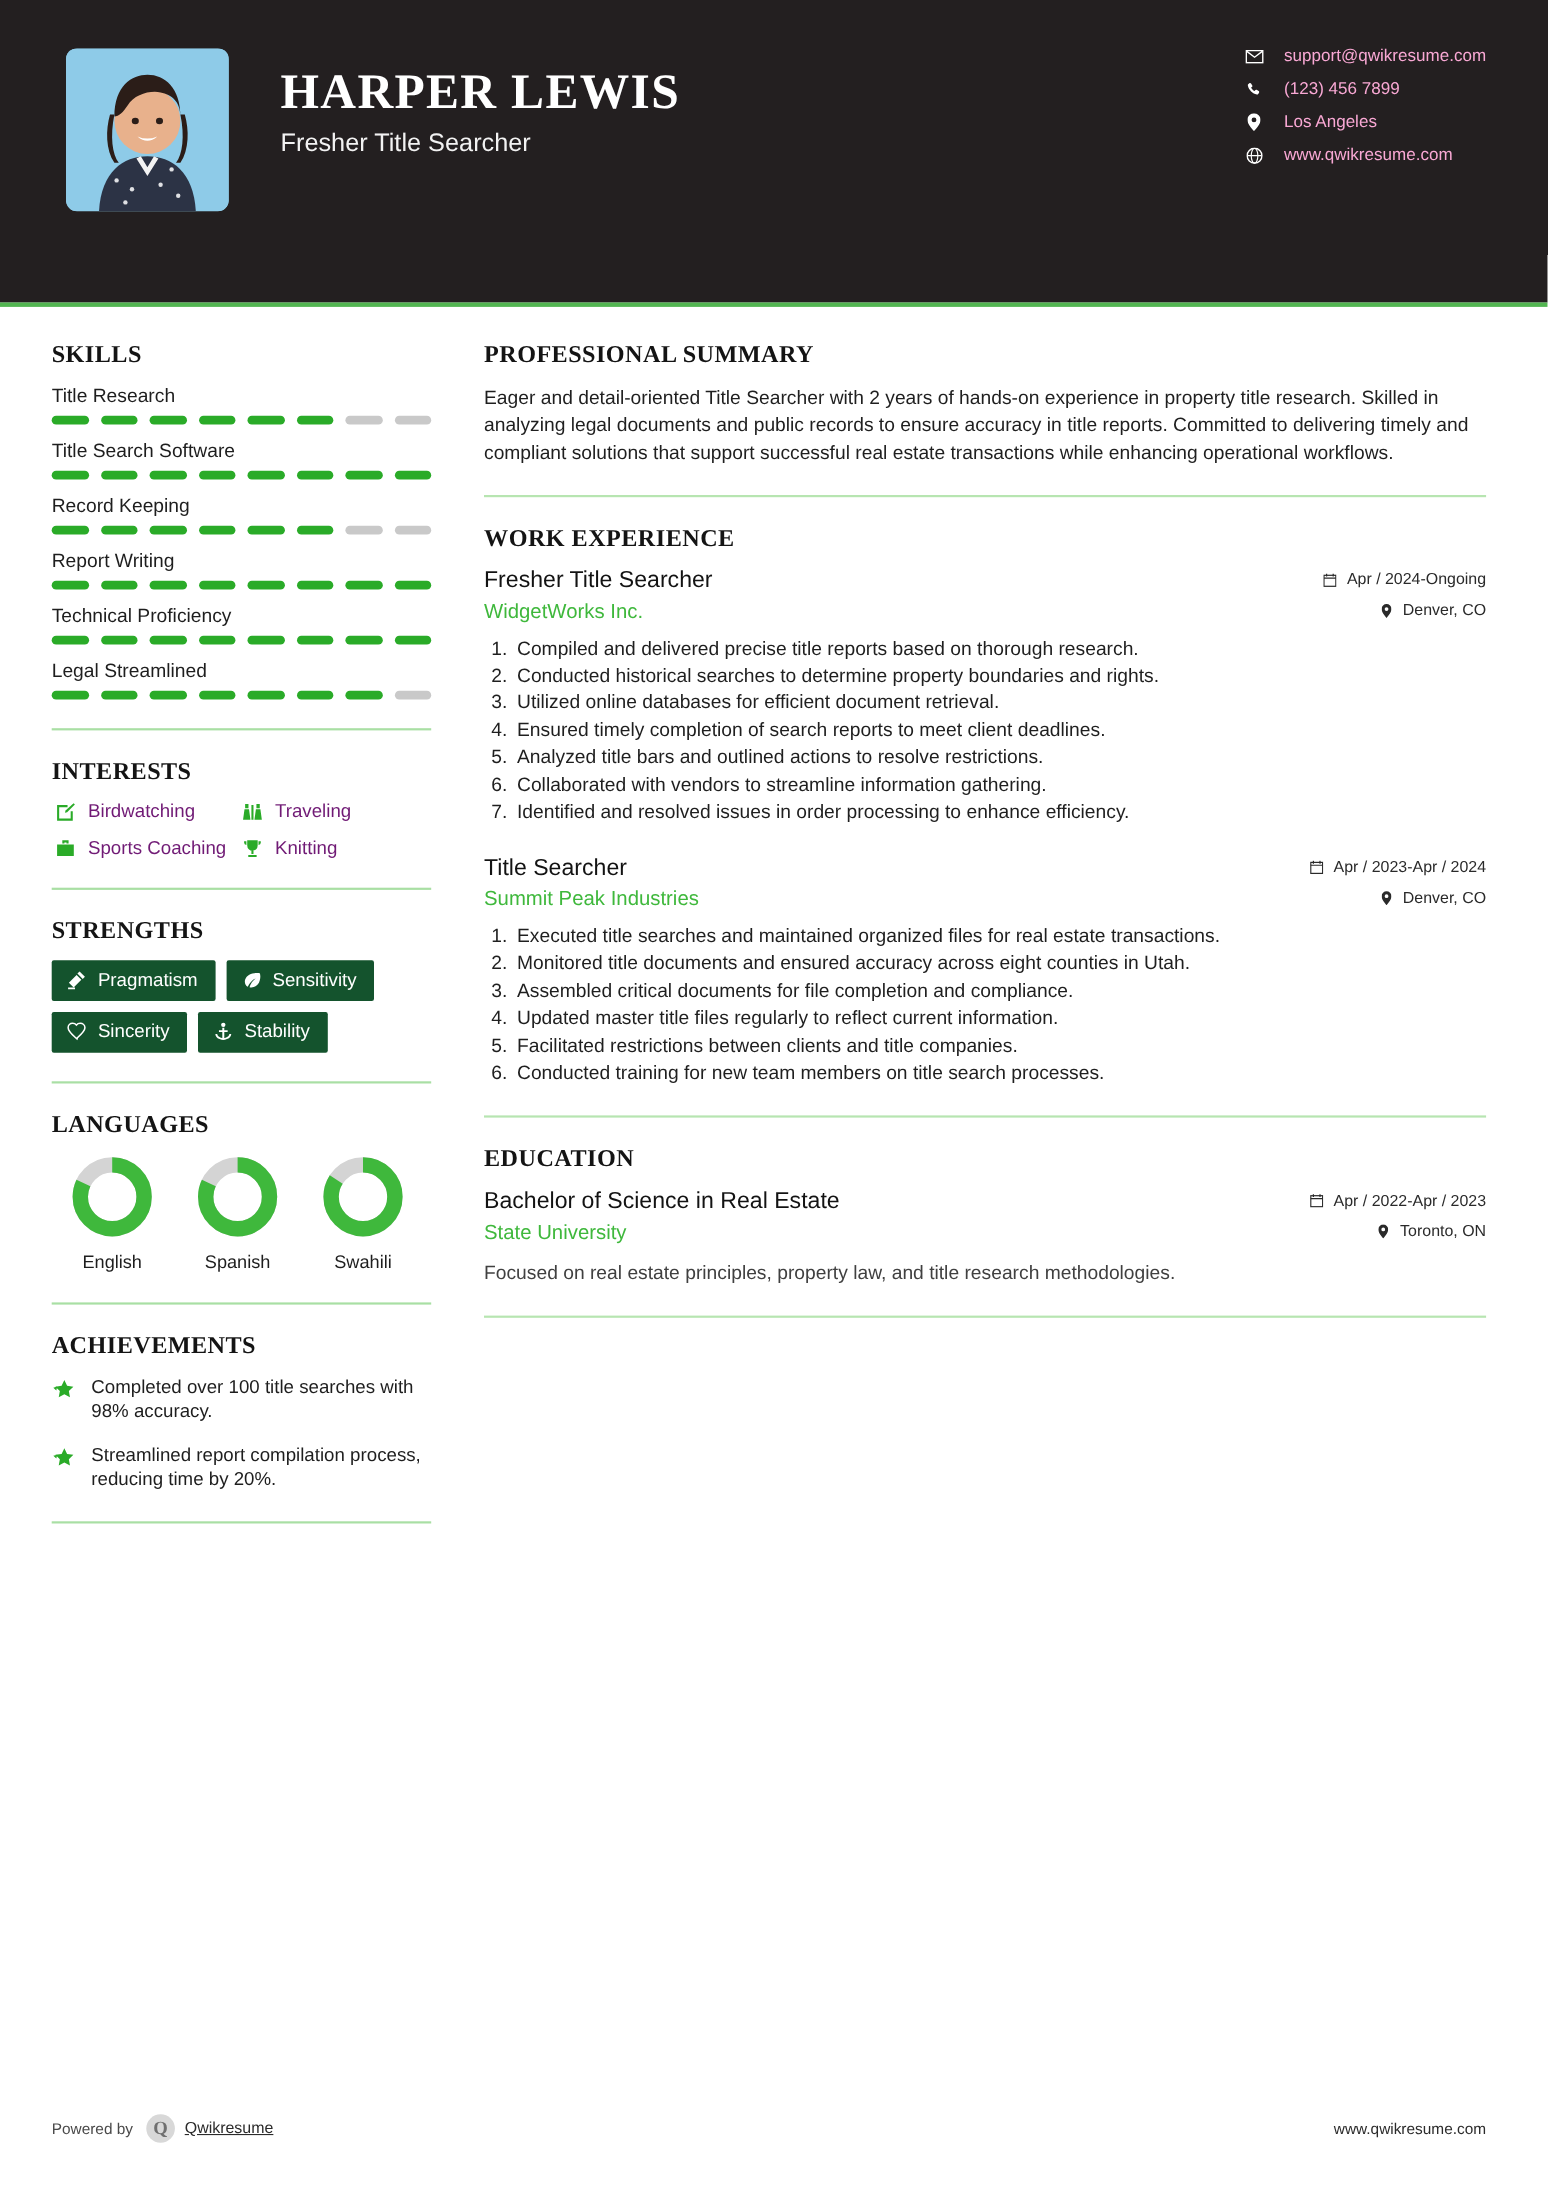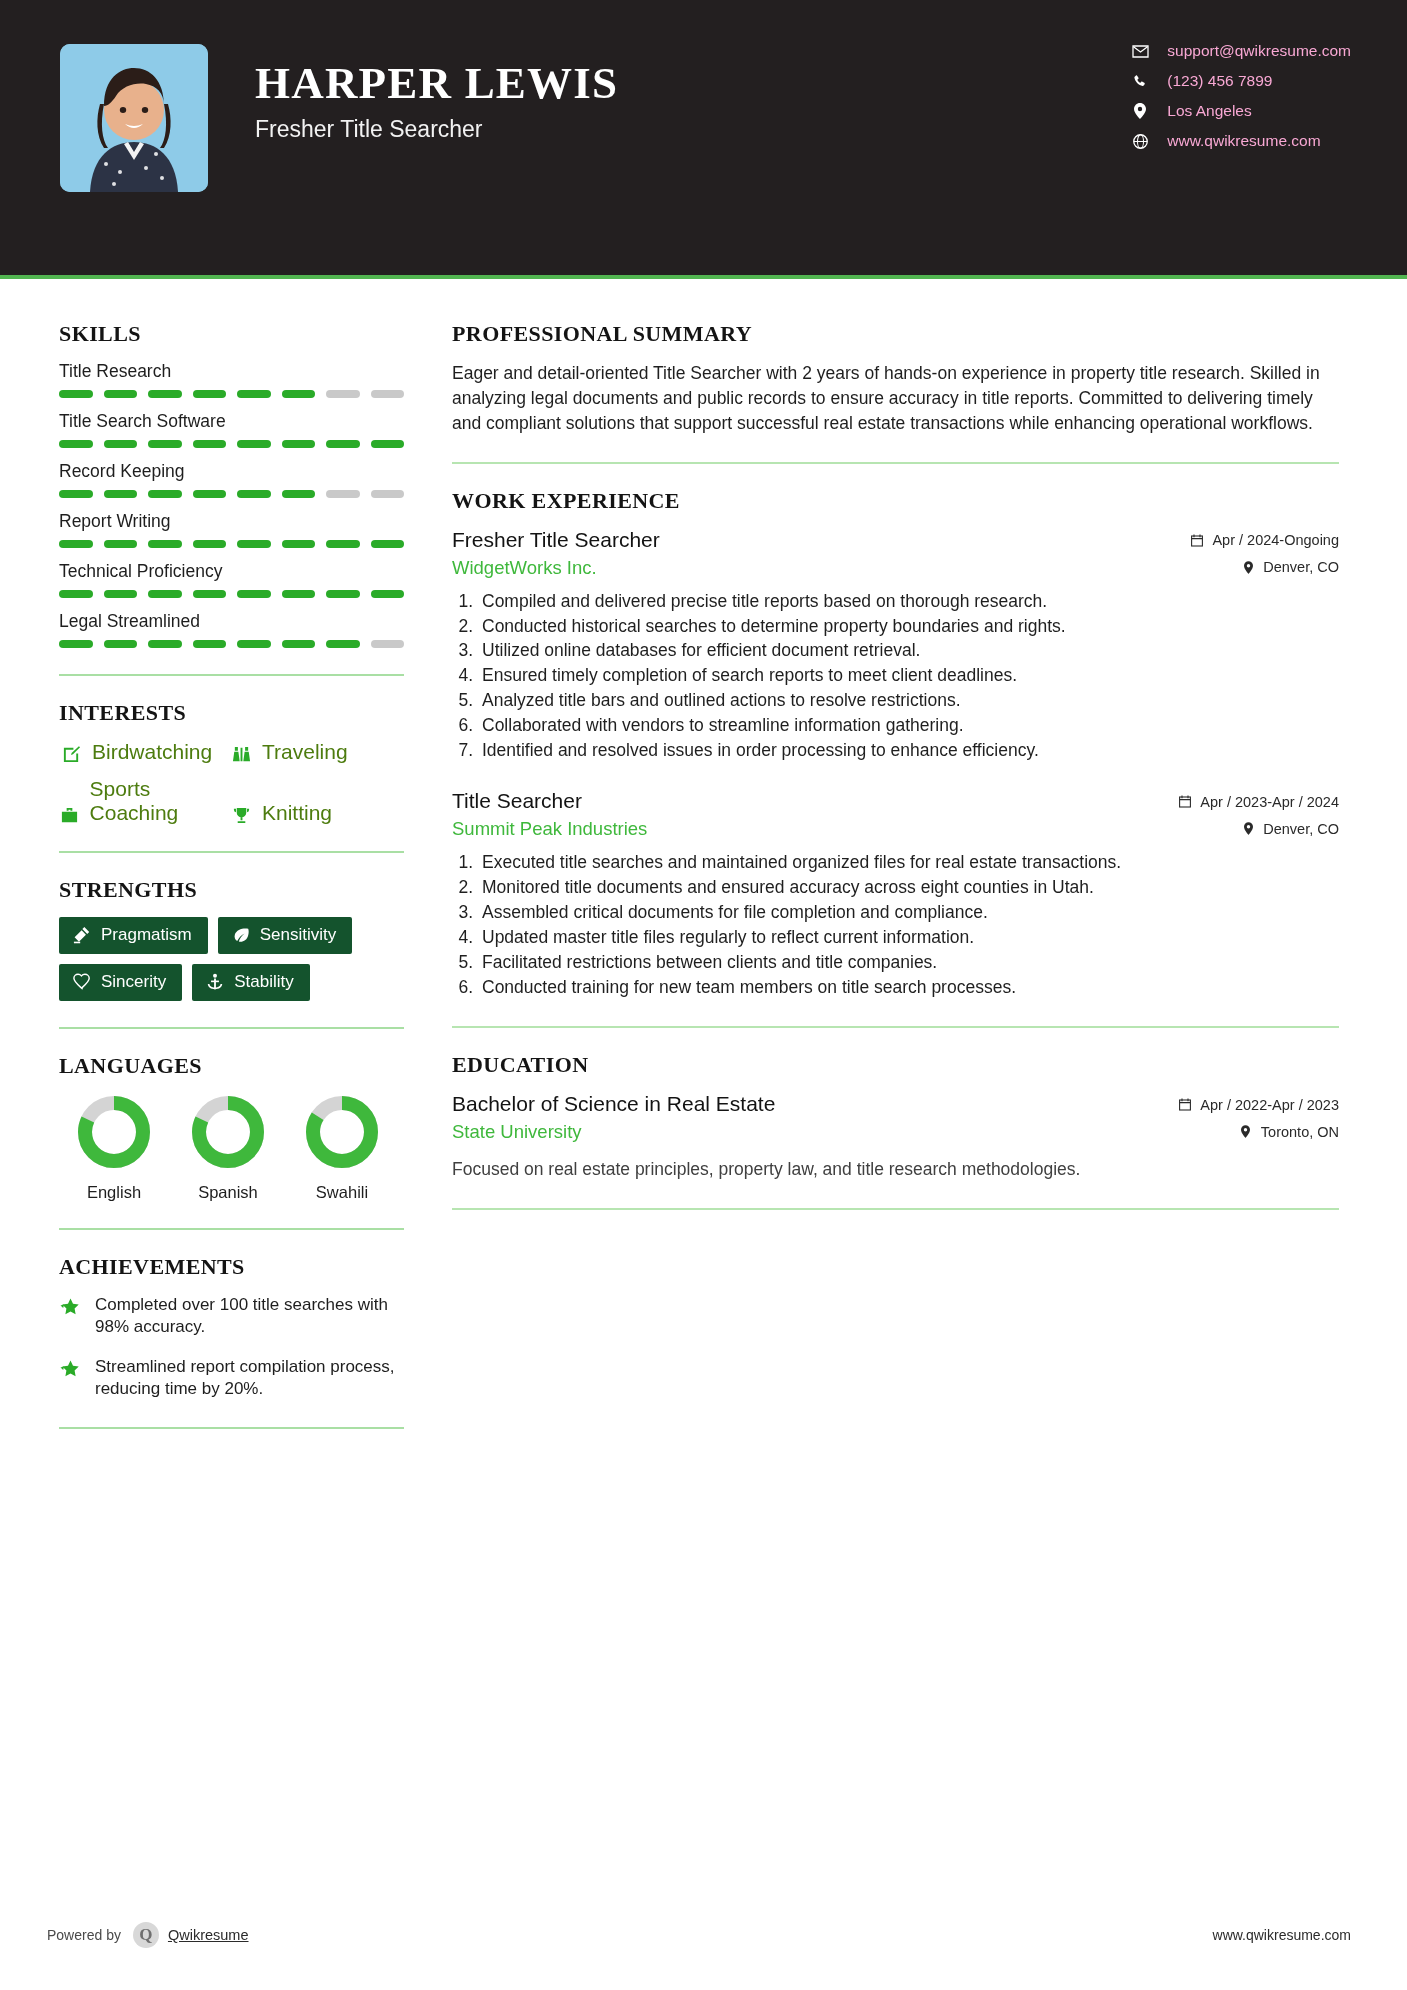--- a/index.html
+++ b/index.html
@@ -34,21 +34,21 @@
   }
   .contact-row { display: flex; align-items: center; color: #f9a8d4; font-size: 15.5px; }
   .contact-ico {
     width: 22px; height: 18px; margin-right: 16px; display: inline-flex;
     align-items: center; justify-content: center; flex: none;
   }
   .contact-ico svg { fill: #ffffff; }
   .header-accent { height: 4px; background: #34a832; width: 100%; opacity: .85;}
 
   
-  .body { display: flex; padding: 12px; }
+  .body { display: flex; padding: 0; }
   .left { width: 400px; padding: 30px 0 0 47px; }
   .right { flex: 1; padding: 30px 56px 0 40px; }
 
   h2.sec {
     font-family: "Liberation Serif", serif; font-weight: bold;
     font-size: 22px; letter-spacing: .4px; color: #141414;
     margin-bottom: 14px; text-transform: uppercase;
   }
   .hr { height: 2px; background: #a9dfa4; margin: 26px 0 24px 0; width: 345px; }
   .hr-r { height: 2px; background: #b7e5b1; margin: 26px 0 24px 0; width: 100%; }
@@ -56,21 +56,21 @@
   
   .skill { margin-bottom: 13px; }
   .skill-name { font-size: 17.5px; color: #1e1e1e; margin-bottom: 8px; }
   .segbar { display: flex; gap: 0px; width: 345px; }
   .seg { height: 8px; border-radius: 5px; background: #c9c9c9; margin-right: 11px; flex: 1 1 0; }
   .seg:last-child { margin-right: 0; }
   .seg.on { background: #2aab28; }
 
   
   .interests { display: grid; grid-template-columns: 170px auto; row-gap: 13px; width: 345px; }
-  .int-item { display: flex; align-items: flex-end; font-size: 21px; color: #4d7c0f; }
+  .int-item { display: flex; align-items: center; font-size: 17px; color: #701a75; }
   .int-ico { width: 24px; height: 20px; margin-right: 9px; display: inline-flex; align-items: center; justify-content: center; }
   .int-ico svg { fill: #2aab28; }
 
   
   .strengths { display: flex; flex-wrap: wrap; gap: 10px 10px; width: 350px; }
   .str-chip {
     background: #14532d; color: #fff; font-size: 17px;
     padding: 8px 16px 9px 13px; display: inline-flex; align-items: center;
     border-radius: 2px;
   }

